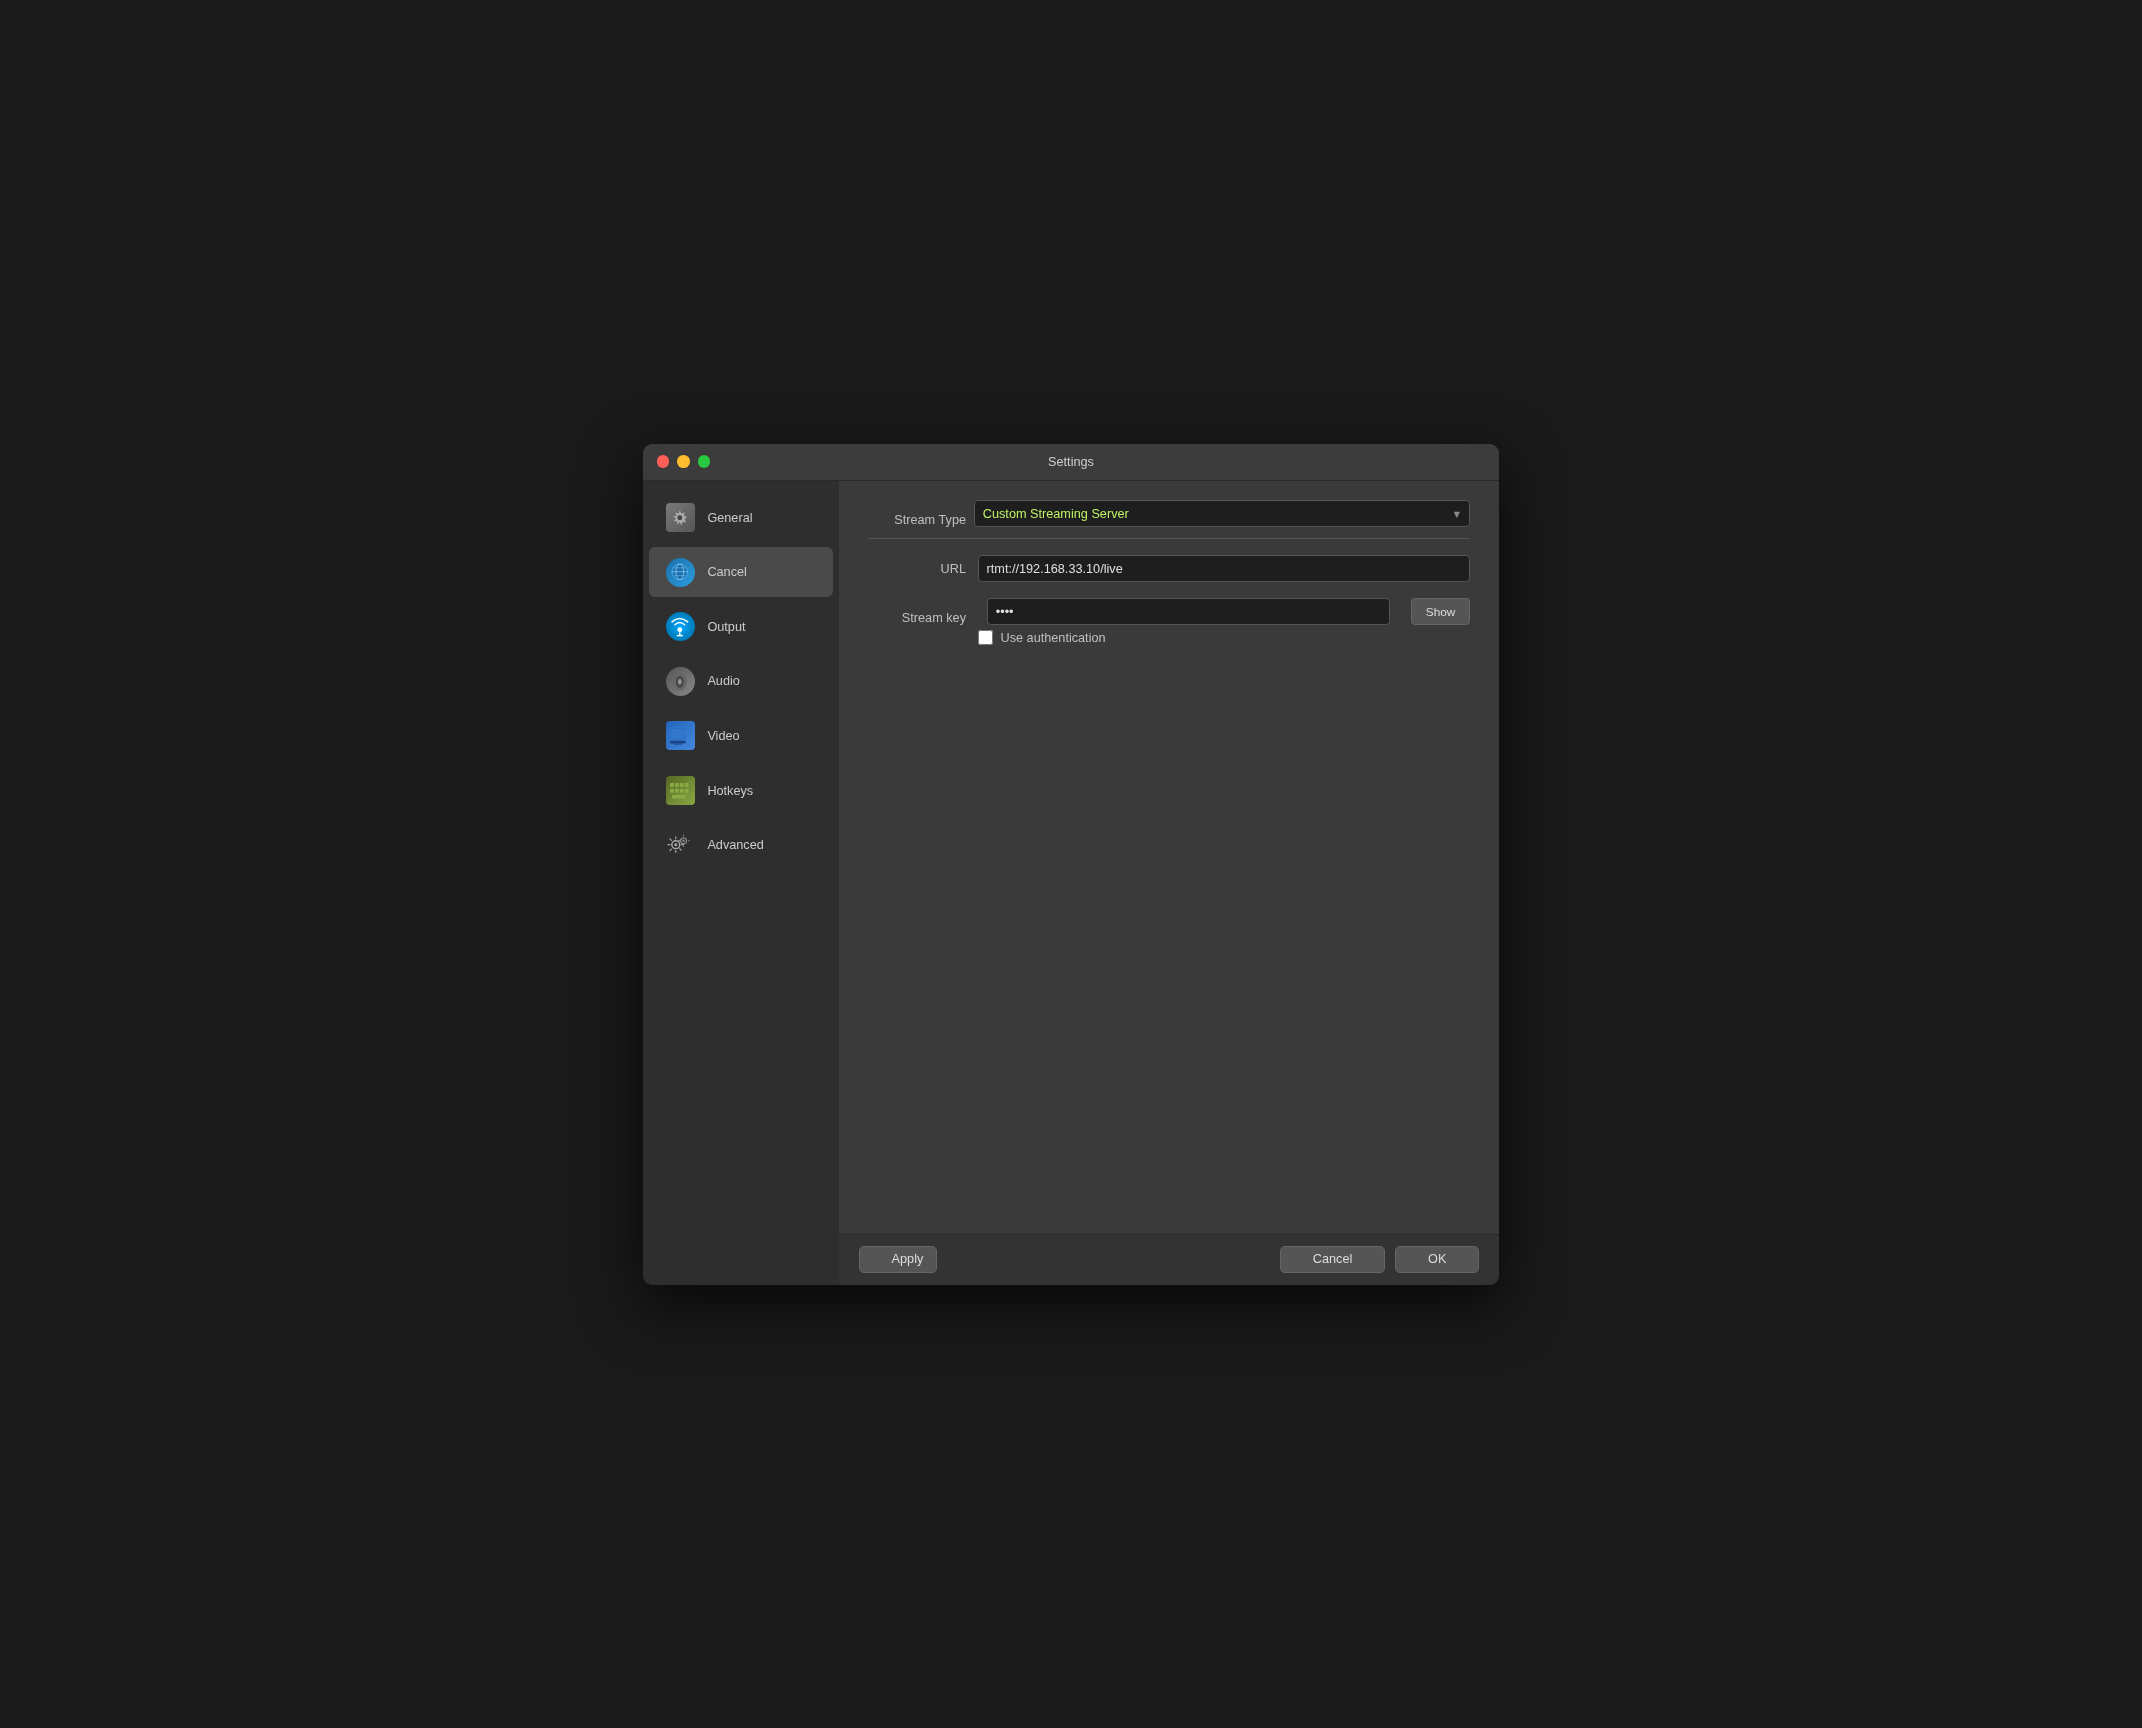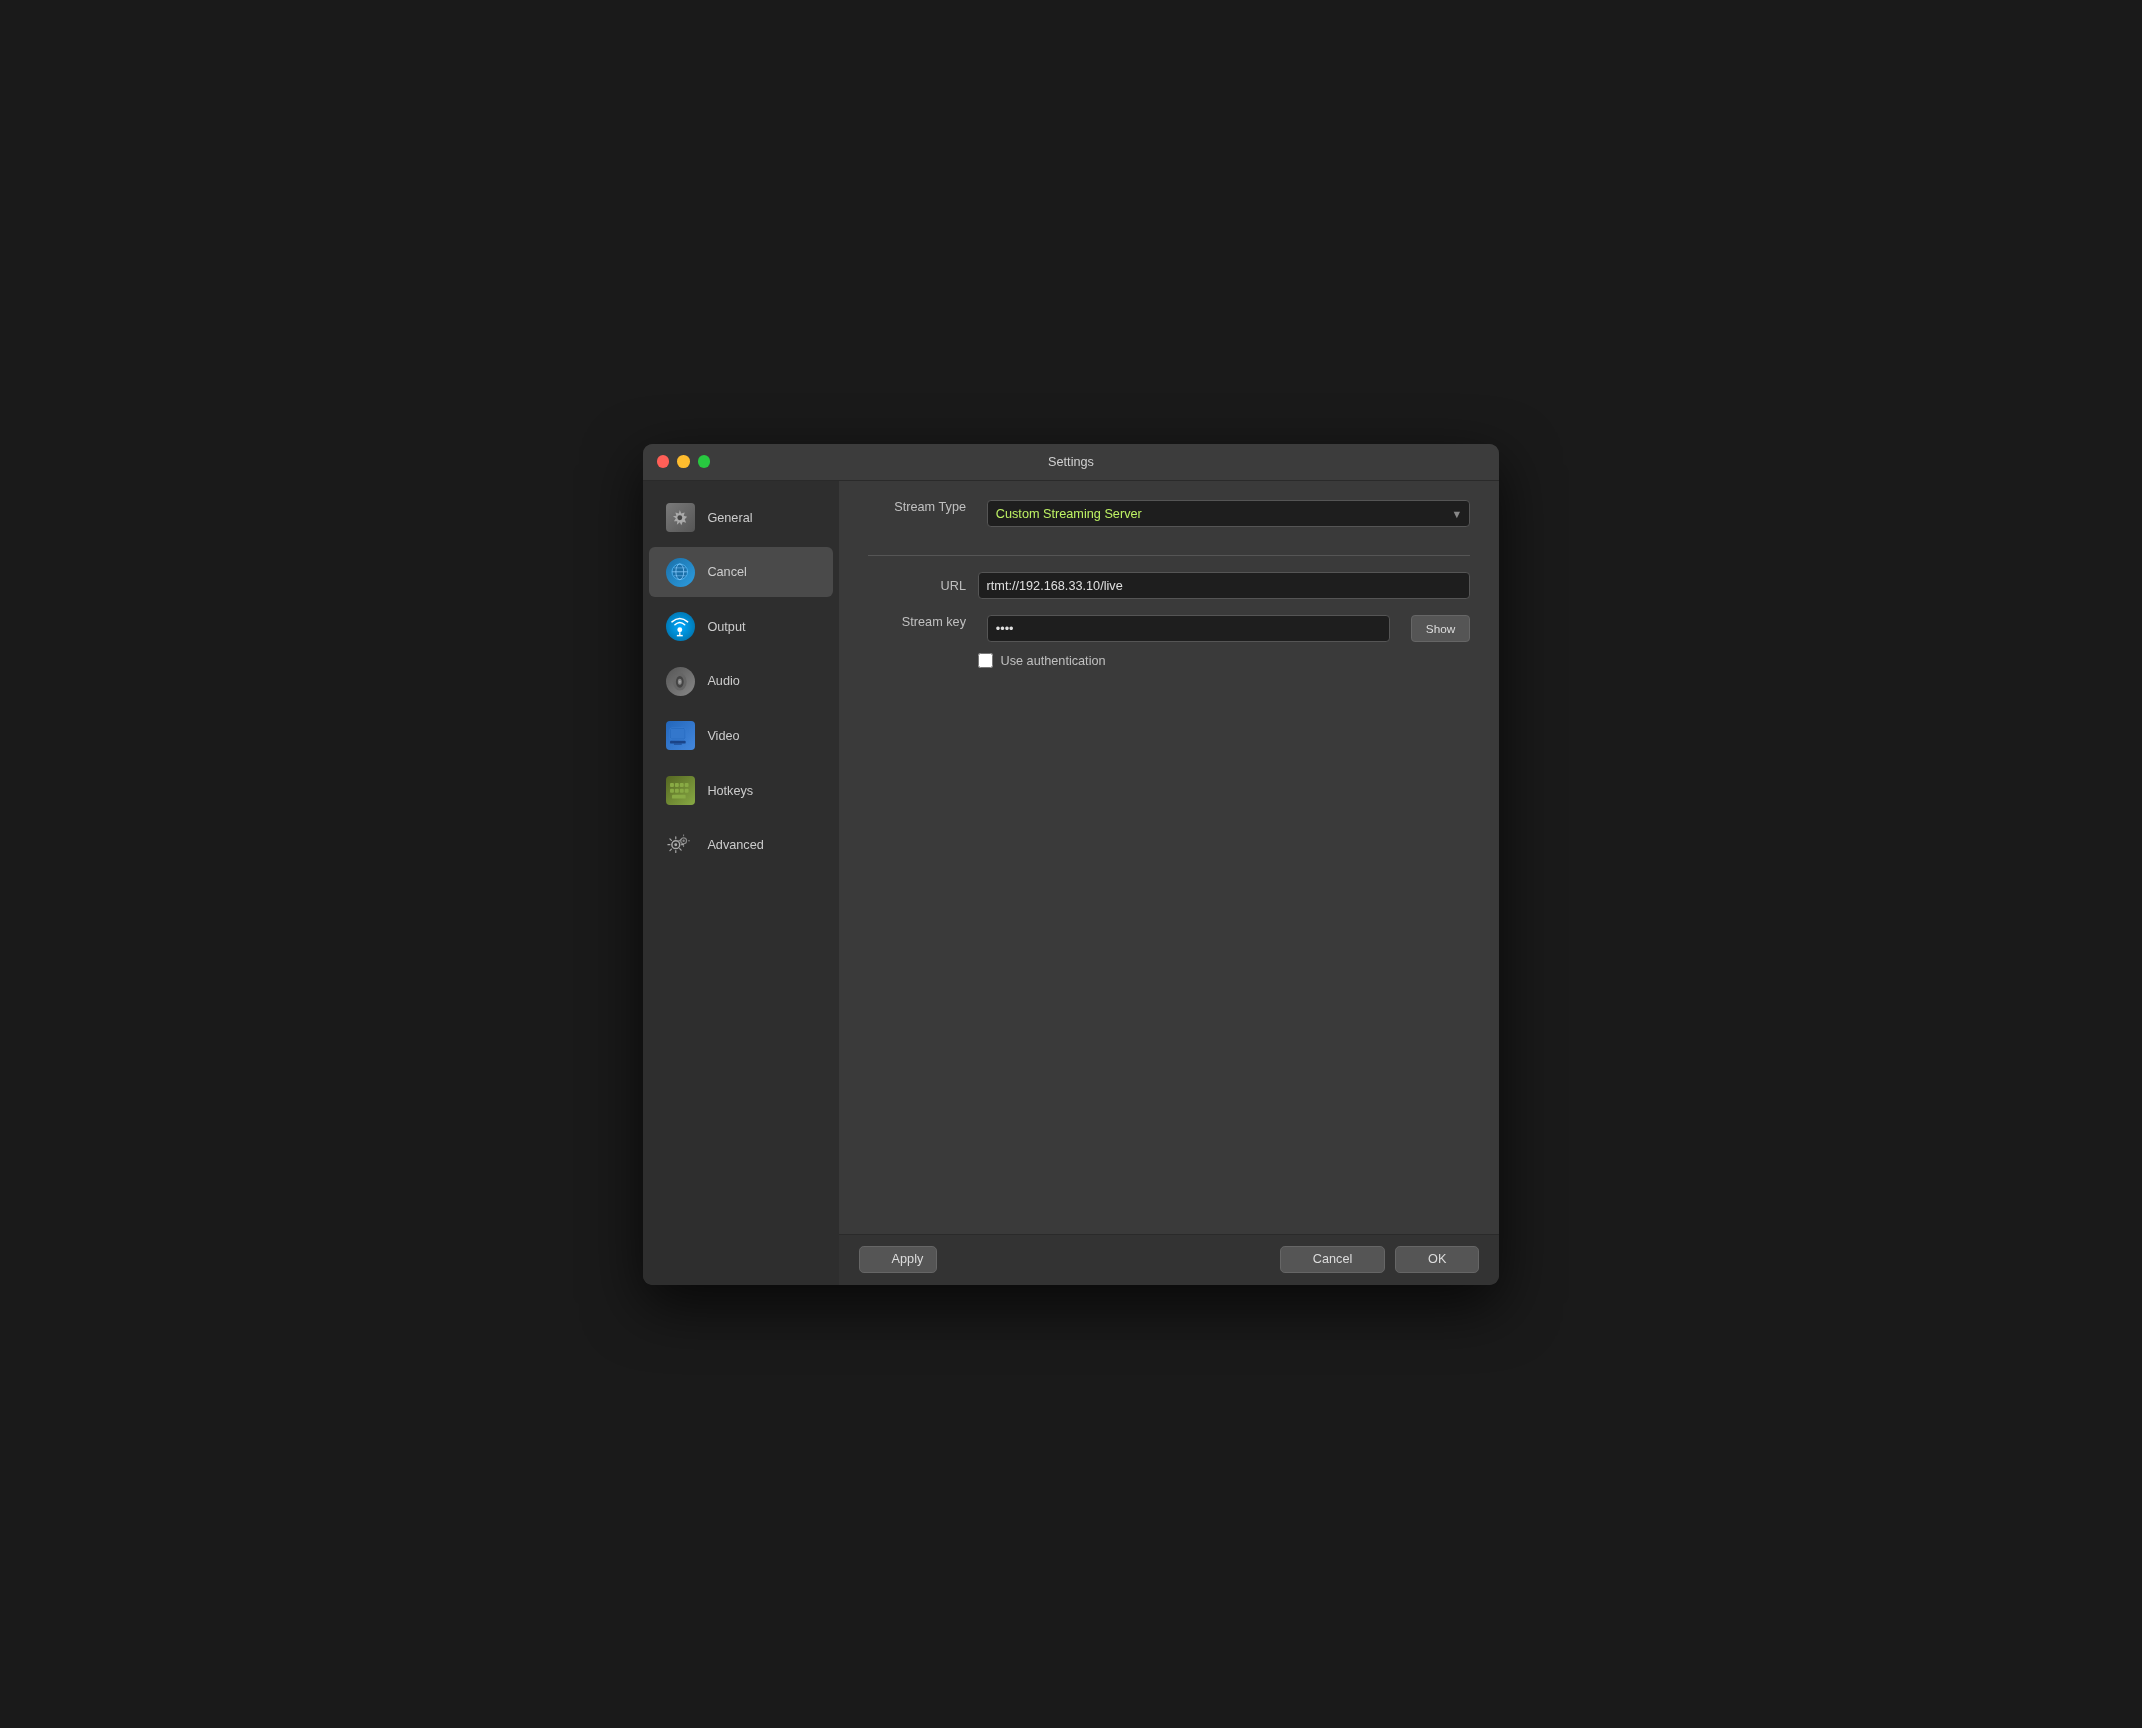--- a/index.html
+++ b/index.html
@@ -168,23 +168,23 @@
       background: #1e1e1e;
       border: 1px solid #555;
       border-radius: 3.9px;
       color: #e0e0e0;
       font-size: 12.7px;
       padding: 0 7.8px;
       outline: none;
     }
     .stream-type-row {
       display: flex;
-      align-items: flex-start;
-      margin-bottom: 20px;
-      gap: 21px;
+      align-items: flex-end;
+      margin-bottom: 3px;
+      gap: 8px;
     }
     .stream-type-label {
       color: #c0c0c0;
       font-size: 12.7px;
       width: 98px;
       text-align: right;
       flex-shrink: 0;
     }
     .select-wrapper {
       flex: 1;
@@ -212,22 +212,22 @@
       pointer-events: none;
       font-size: 10.8px;
     }
     .divider {
       border: none;
       border-top: 1px solid #555;
       margin: 7.8px 0 15.7px 0;
     }
     .password-row {
       display: flex;
-      align-items: flex-start;
-      margin-bottom: 11px;
+      align-items: flex-end;
+      margin-bottom: 5px;
       gap: 21px;
     }
     .password-field {
       flex: 1;
       height: 27.4px;
       background: #1e1e1e;
       border: 1px solid #555;
       border-radius: 3.9px;
       color: #e0e0e0;
       font-size: 12.7px;

